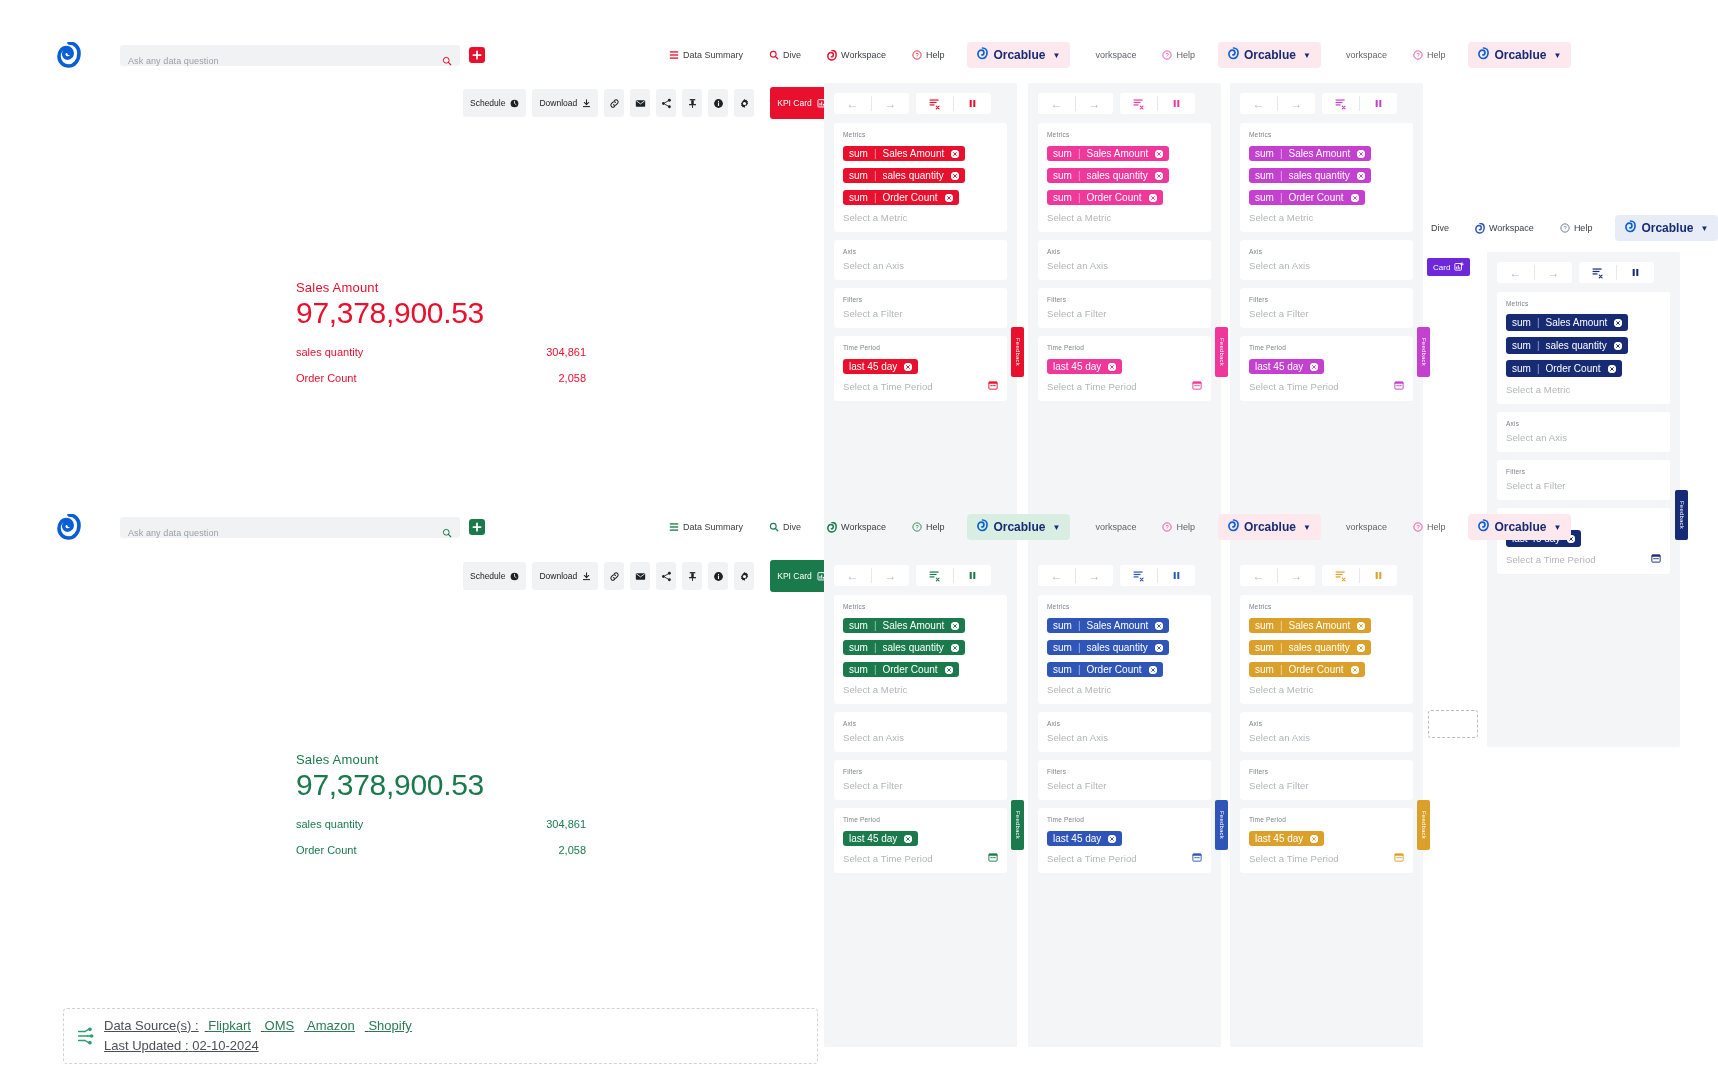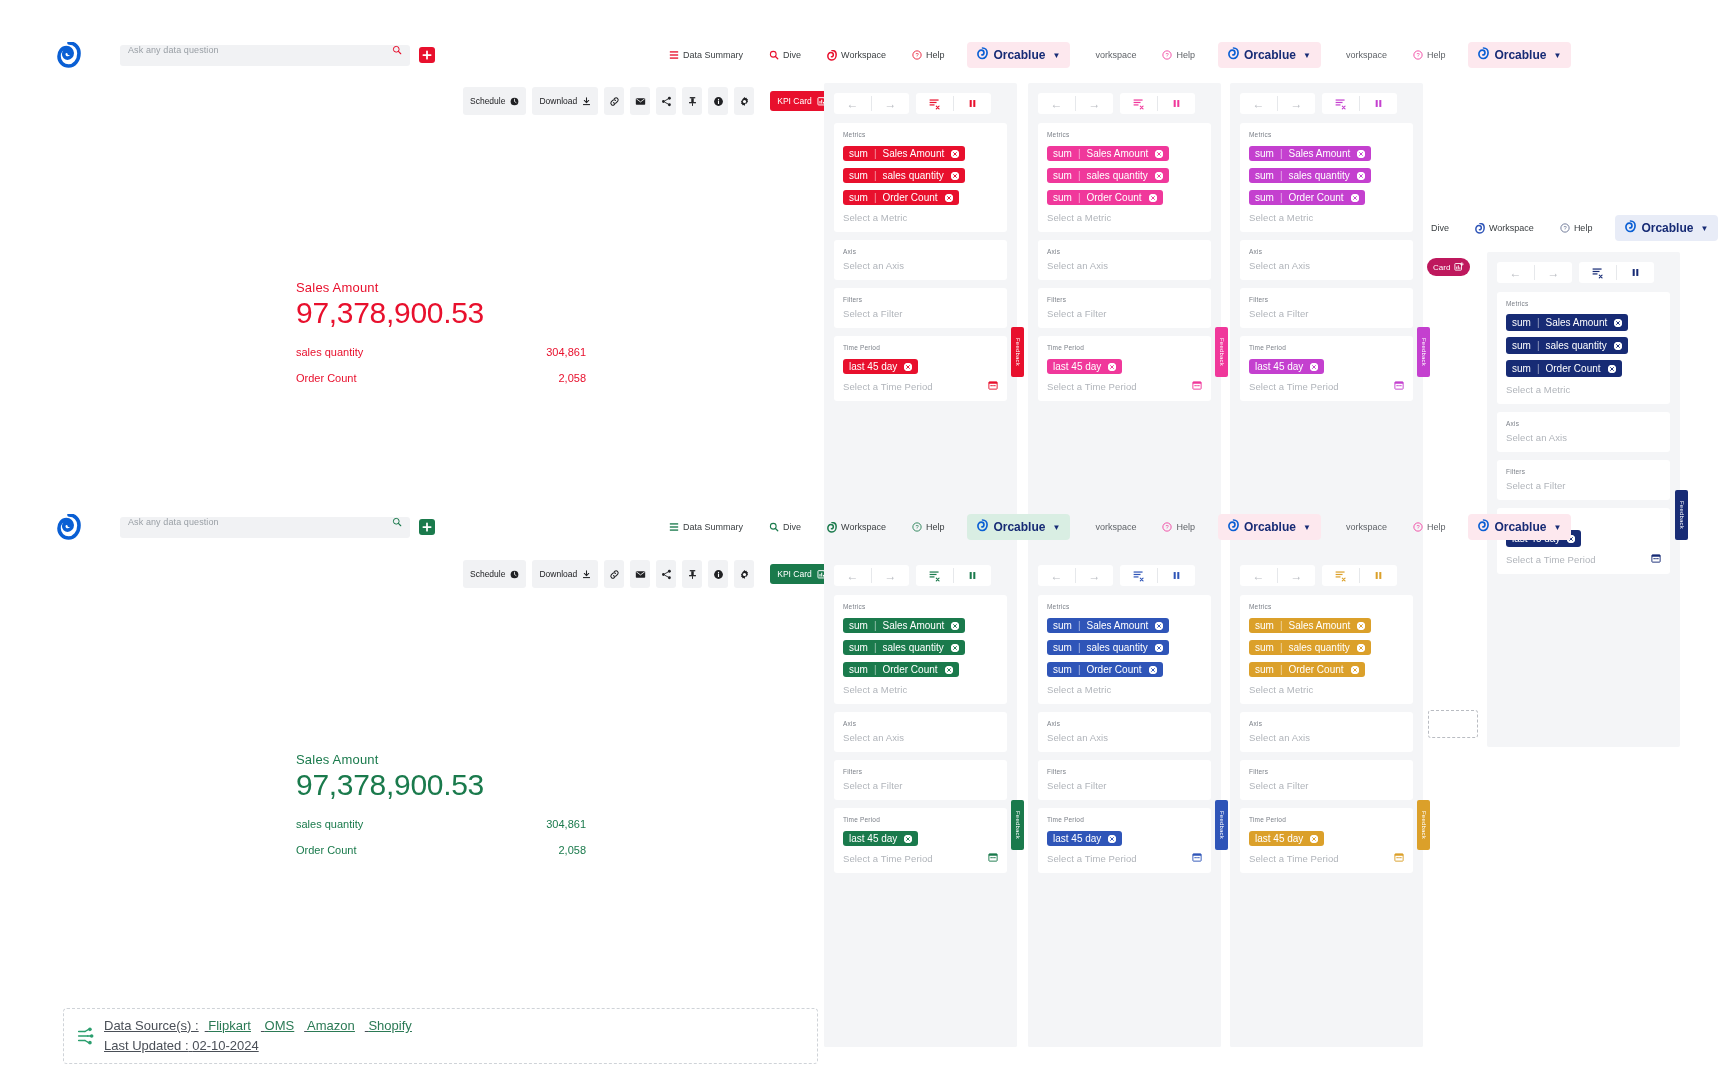--- a/index.html
+++ b/index.html
@@ -13,22 +13,22 @@
   }
 
   
   .topbar { position: absolute; display: flex; align-items: center; height: 30px; }
   .logo {
     width: 24px; height: 26px; position: relative; flex: none;
   }
   .logo svg { display: block; }
 
   .searchbox {
-    width: 290px; height: 21px; background: #f1f2f4; border-radius: 3px;
-    display: flex; align-items: flex-start; padding: 0 8px; margin-left: 39px;
+    width: 340px; height: 21px; background: #f1f2f4; border-radius: 3px;
+    display: flex; align-items: flex-end; padding: 0 8px; margin-left: 39px;
     position: relative;
   }
   .searchbox .ph { font-size: 9px; color: #9aa0a6; letter-spacing: .1px; flex: 1; }
   .searchbox .mag { width: 10px; height: 10px; }
   .plus-btn {
     width: 16px; height: 16px; background: #e8102d; border-radius: 3px;
     margin-left: 9px; display: flex; align-items: center; justify-content: center;
     color: #fff; font-size: 13px; line-height: 1; font-weight: 700;
   }
 
@@ -50,21 +50,21 @@
 
   
   .acttool { position: absolute; display: flex; align-items: center; gap: 6px; }
   .actbtn {
     height: 28px; background: #f1f2f4; border-radius: 3px;
     display: flex; align-items: center; gap: 5px; padding: 0 7px;
     font-size: 8.5px; color: #202124;
   }
   .actbtn.sq { width: 20px; padding: 0; justify-content: center; }
   .kpibtn {
-    height: 20px; border-radius: 3px; display: flex; align-items: center; gap: 5px;
+    height: 32px; border-radius: 3px; display: flex; align-items: center; gap: 5px;
     padding: 0 7px; font-size: 8.5px; color: #fff; background: #e8102d; font-weight: 500;
   }
   .kpibtn.green { background: #1a7a4c; }
 
   
   .kpi-body { position: absolute; }
   .kpi-title { font-size: 13px; letter-spacing: .2px; }
   .kpi-value { font-size: 30px; letter-spacing: -.3px; margin-top: 1px; font-weight: 400; }
   .kpi-rows { margin-top: 16px; width: 290px; }
   .kpi-row {
@@ -111,21 +111,21 @@
   .feedback {
     position: absolute; width: 13px; border-radius: 2px;
     display: flex; align-items: center; justify-content: center;
   }
   .feedback span {
     writing-mode: vertical-rl; font-size: 6px; color: #fff; letter-spacing: .2px;
   }
 
   
   .cardbadge {
-    position: absolute; height: 18px; border-radius: 9px; background: #be185d;
+    position: absolute; height: 18px; border-radius: 2px; background: #6d28d9;
     display: flex; align-items: center; gap: 4px; padding: 0 6px;
     font-size: 8px; color: #fff;
   }
 
   
   .dashbox {
     position: absolute; border: 1px dashed #b9bcc2; border-radius: 3px; background: #fff;
   }
 
   

